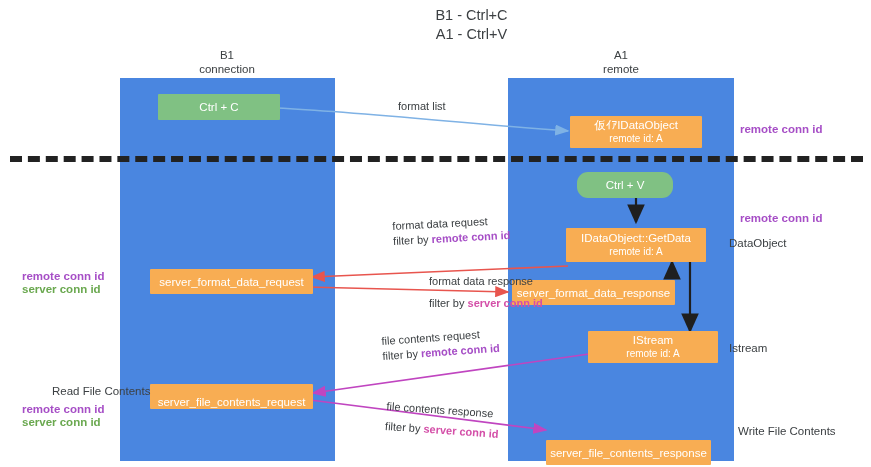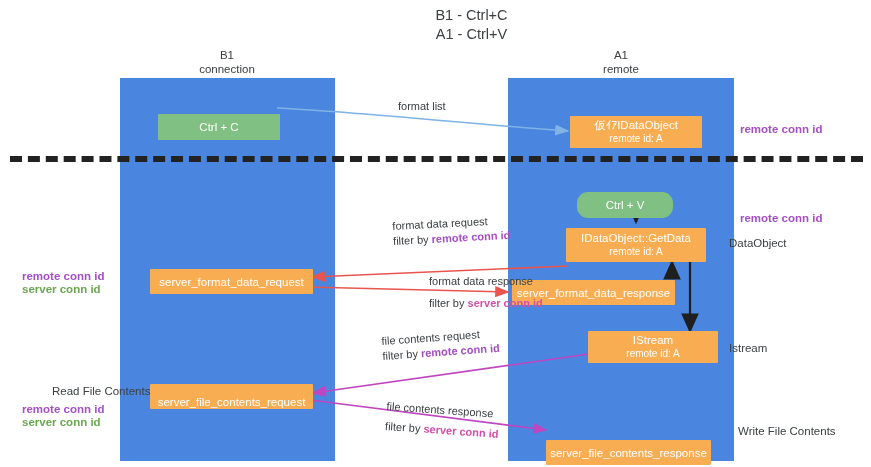--- a/index.html
+++ b/index.html
@@ -67,21 +67,21 @@
     text-align: center;
     color: #ffffff;
     font-size: 11.5px;
     line-height: 14px;
     display: flex;
     flex-direction: column;
     align-items: center;
     justify-content: center;
     border-radius: 1px;
   }
-  .node.green { background: #80c183; margin-top: 20px; }
+  .node.green { background: #80c183; }
   .node.orange { background: #f8ad53; }
   .node .sub { font-size: 10px; line-height: 14px; text-align: center; }
 
   
   .side-label {
     position: absolute;
     font-size: 11.5px;
     line-height: 15px;
     color: #3c4043;
     white-space: nowrap;

